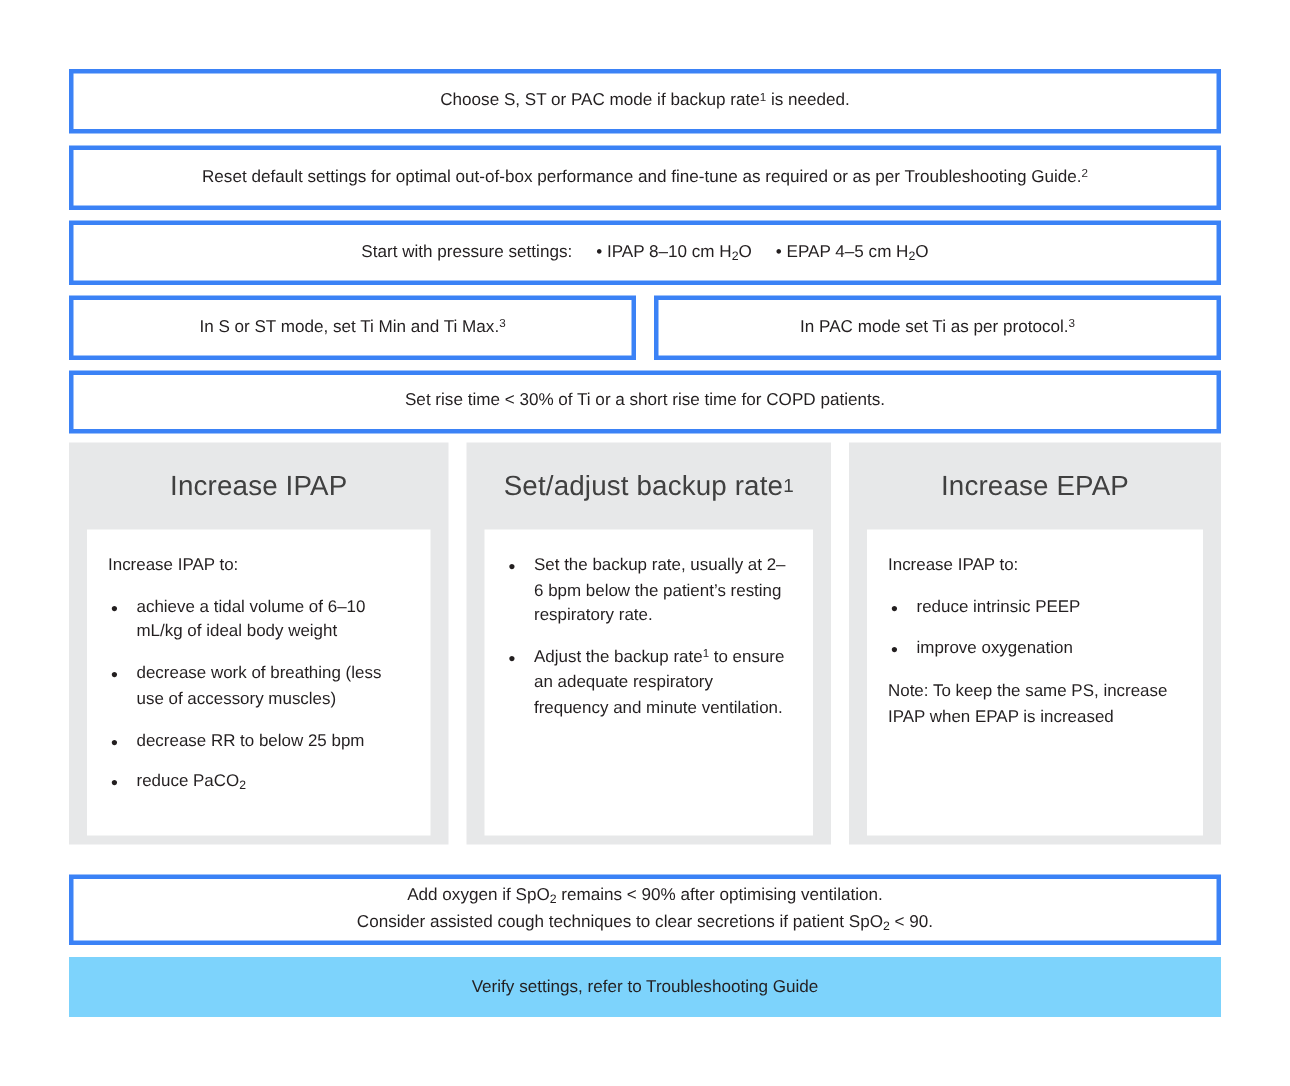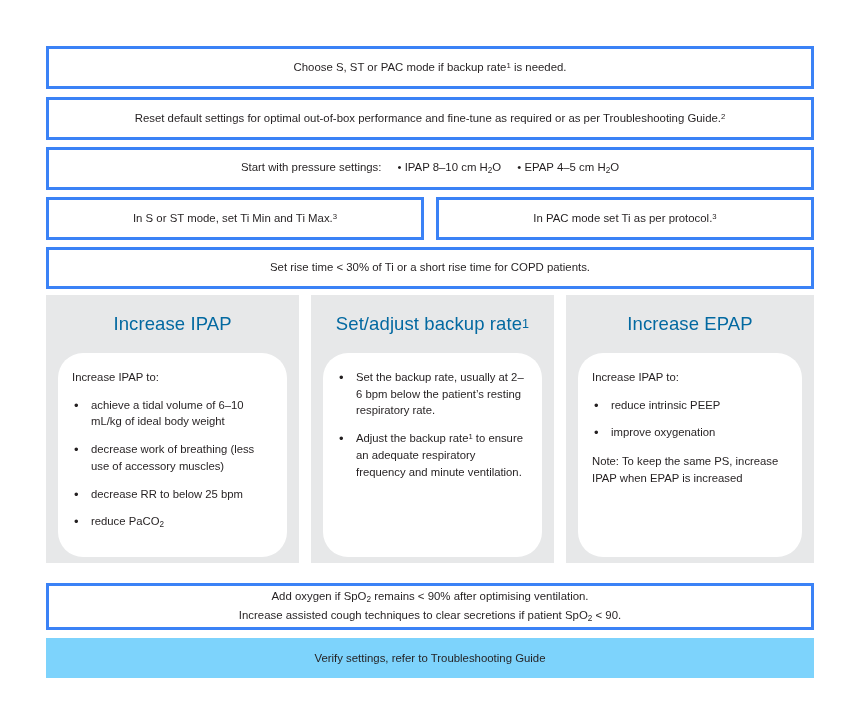--- a/index.html
+++ b/index.html
@@ -49,36 +49,35 @@
   }
   .col-head{
     position:absolute;
     left:0;right:0;top:0;
     height:58px;
     display:flex;
     align-items:center;
     justify-content:center;
     font-size:18.5px;
     font-weight:400;
-    color:#0369a1;
+    color:#404040;
     letter-spacing:.1px;
     white-space:nowrap;
   }
   .col-body{
     position:absolute;
     left:12px;right:12px;
     top:58px;bottom:6px;
     background:#ffffff;
     box-sizing:border-box;
     padding:16px 14px 10px 14px;
     font-size:11.3px;
     line-height:1.48;
     color:#231f20;
     overflow:hidden;
-    border-radius:25px;
   }
   .lead{margin:0 0 11px 0;}
   ul.bl{margin:0;padding:0;list-style:none;}
   ul.bl li{
     position:relative;
     padding-left:19px;
     margin-bottom:11px;
   }
   ul.bl li:last-child{margin-bottom:0;}
   ul.bl li:before{
@@ -163,21 +162,21 @@
         <li>reduce intrinsic PEEP</li>
         <li>improve oxygenation</li>
       </ul>
       <p class="note">Note: To keep the same PS, increase IPAP when EPAP is increased</p>
     </div>
   </div>
 
   <div class="obox" style="left:46px;top:571px;width:768px;height:47px;margin-top:12px;">
     <div class="inner">
       <div><span>Add oxygen if SpO</span><sub>2</sub><span> remains &lt; 90% after optimising ventilation.</span></div>
-      <div><span>Increase assisted cough techniques to clear secretions if patient SpO</span><sub>2</sub><span> &lt; 90.</span></div>
+      <div><span>Consider assisted cough techniques to clear secretions if patient SpO</span><sub>2</sub><span> &lt; 90.</span></div>
     </div>
   </div>
 
   <div class="gbox" style="left:46px;top:638px;width:768px;height:40px;">
     <span>Verify settings, refer to Troubleshooting Guide</span>
   </div>
 
 </div>
 
 </body></html>

